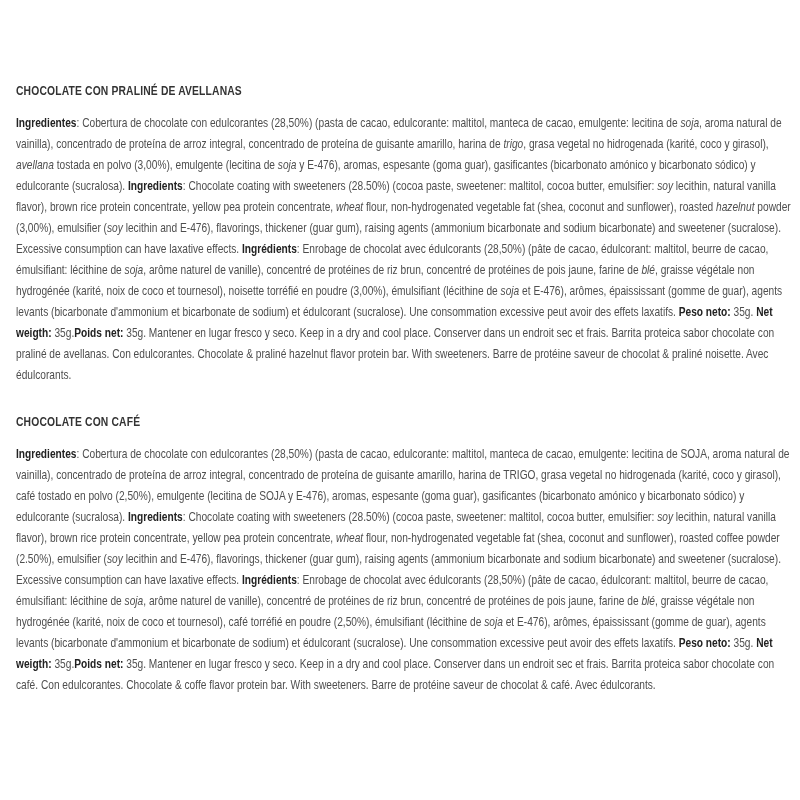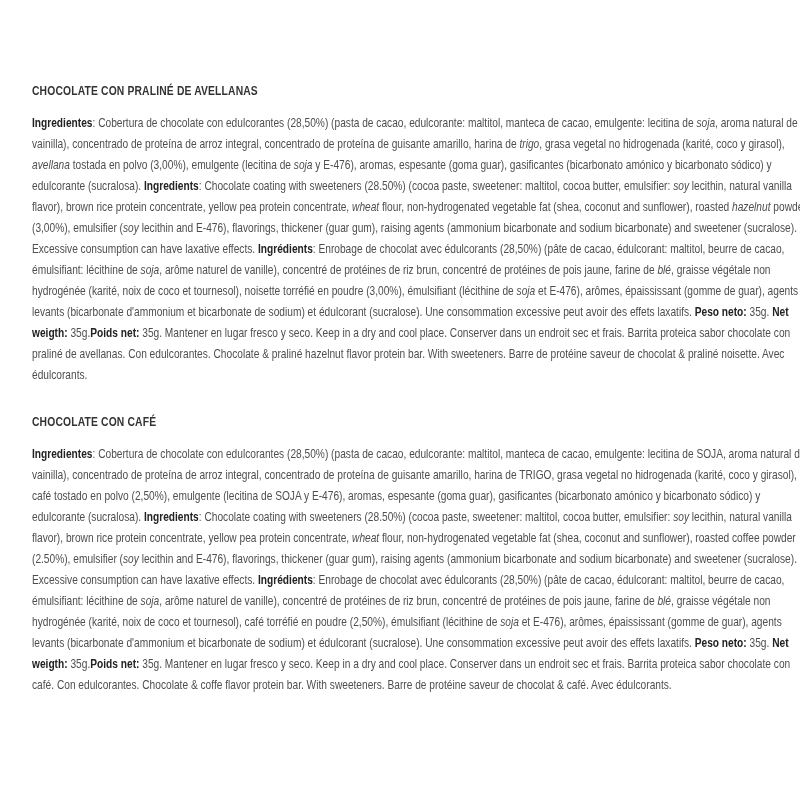--- a/index.html
+++ b/index.html
@@ -2,21 +2,21 @@
 <html><head>
 <meta charset="utf-8">
 <style>
   html, body { margin: 0; padding: 0; background: #ffffff; overflow-x: clip; }
   body {
     width: 800px; height: 800px;
     font-family: "Liberation Sans", "DejaVu Sans", sans-serif;
     color: #4e4e4e;
     -webkit-font-smoothing: antialiased;
   }
-  .page { padding: 83px 0 0 32px; }
+  .page { padding: 83px 0 0 16px; }
   
   .squeeze {
     width: 1015px;
     transform: scaleX(0.765);
     transform-origin: 0 0;
   }
   h2.section-title {
     margin: 0;
     font-size: 13.5px;
     line-height: 16px;

